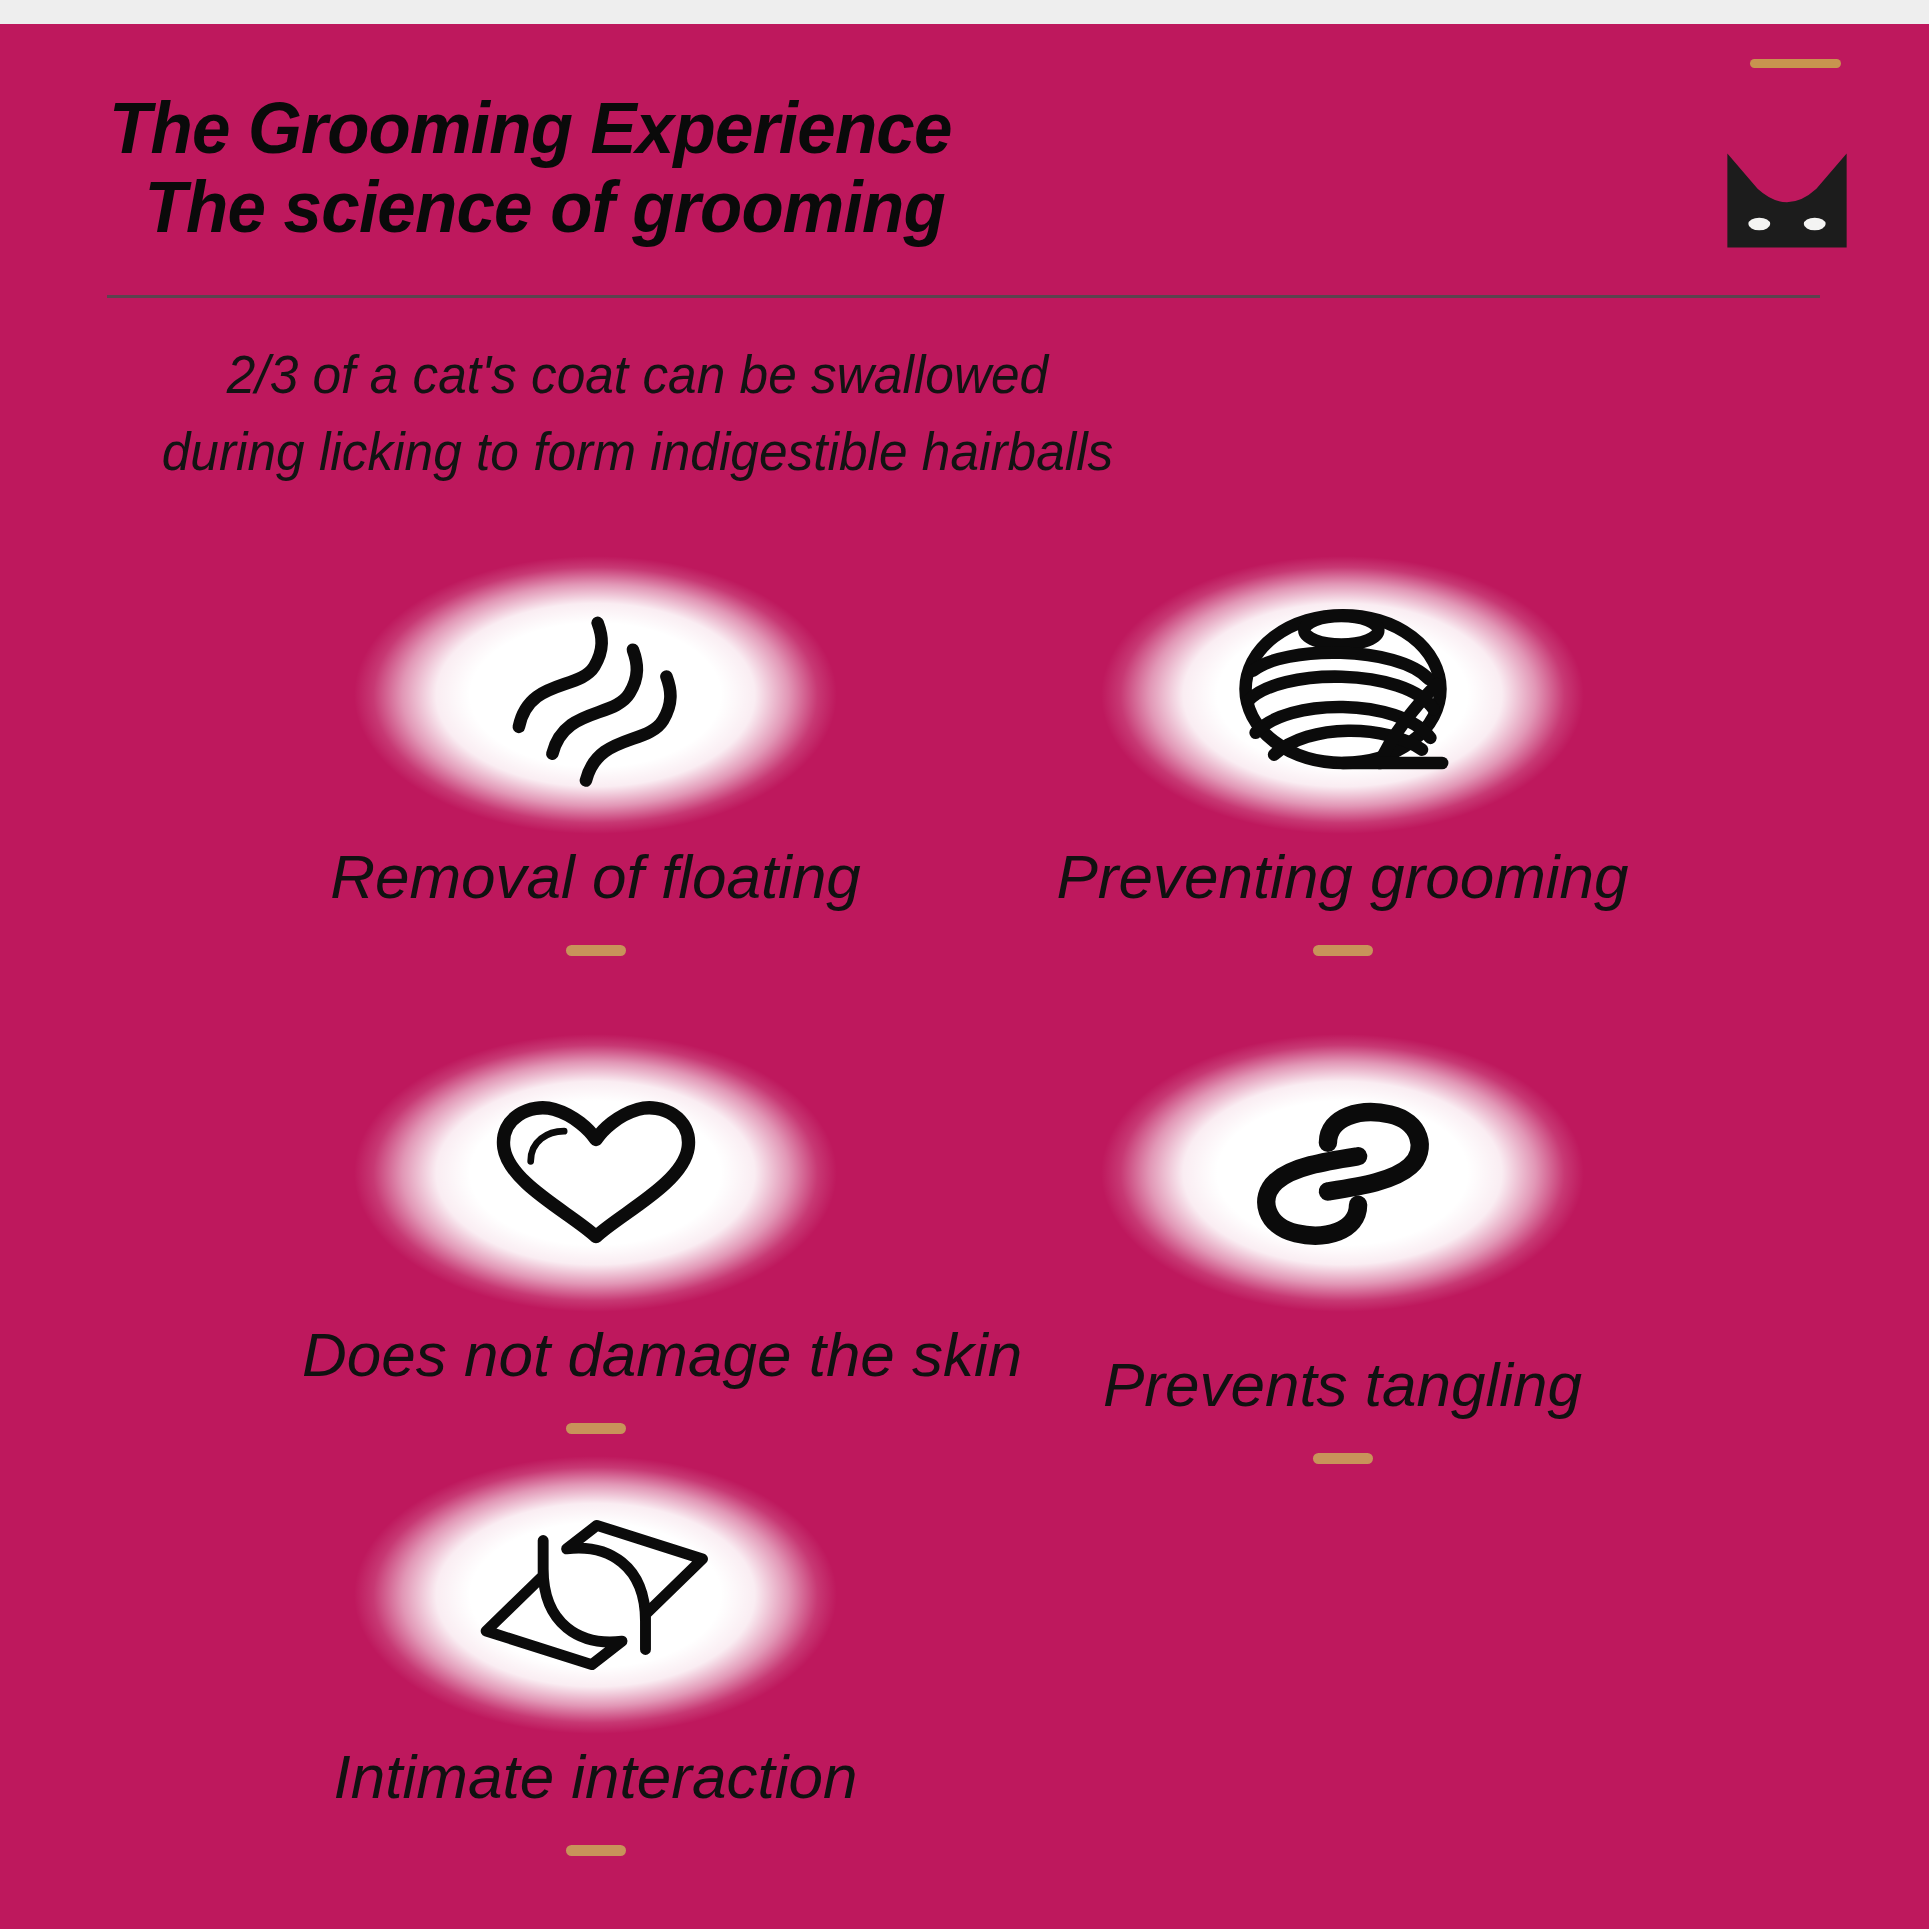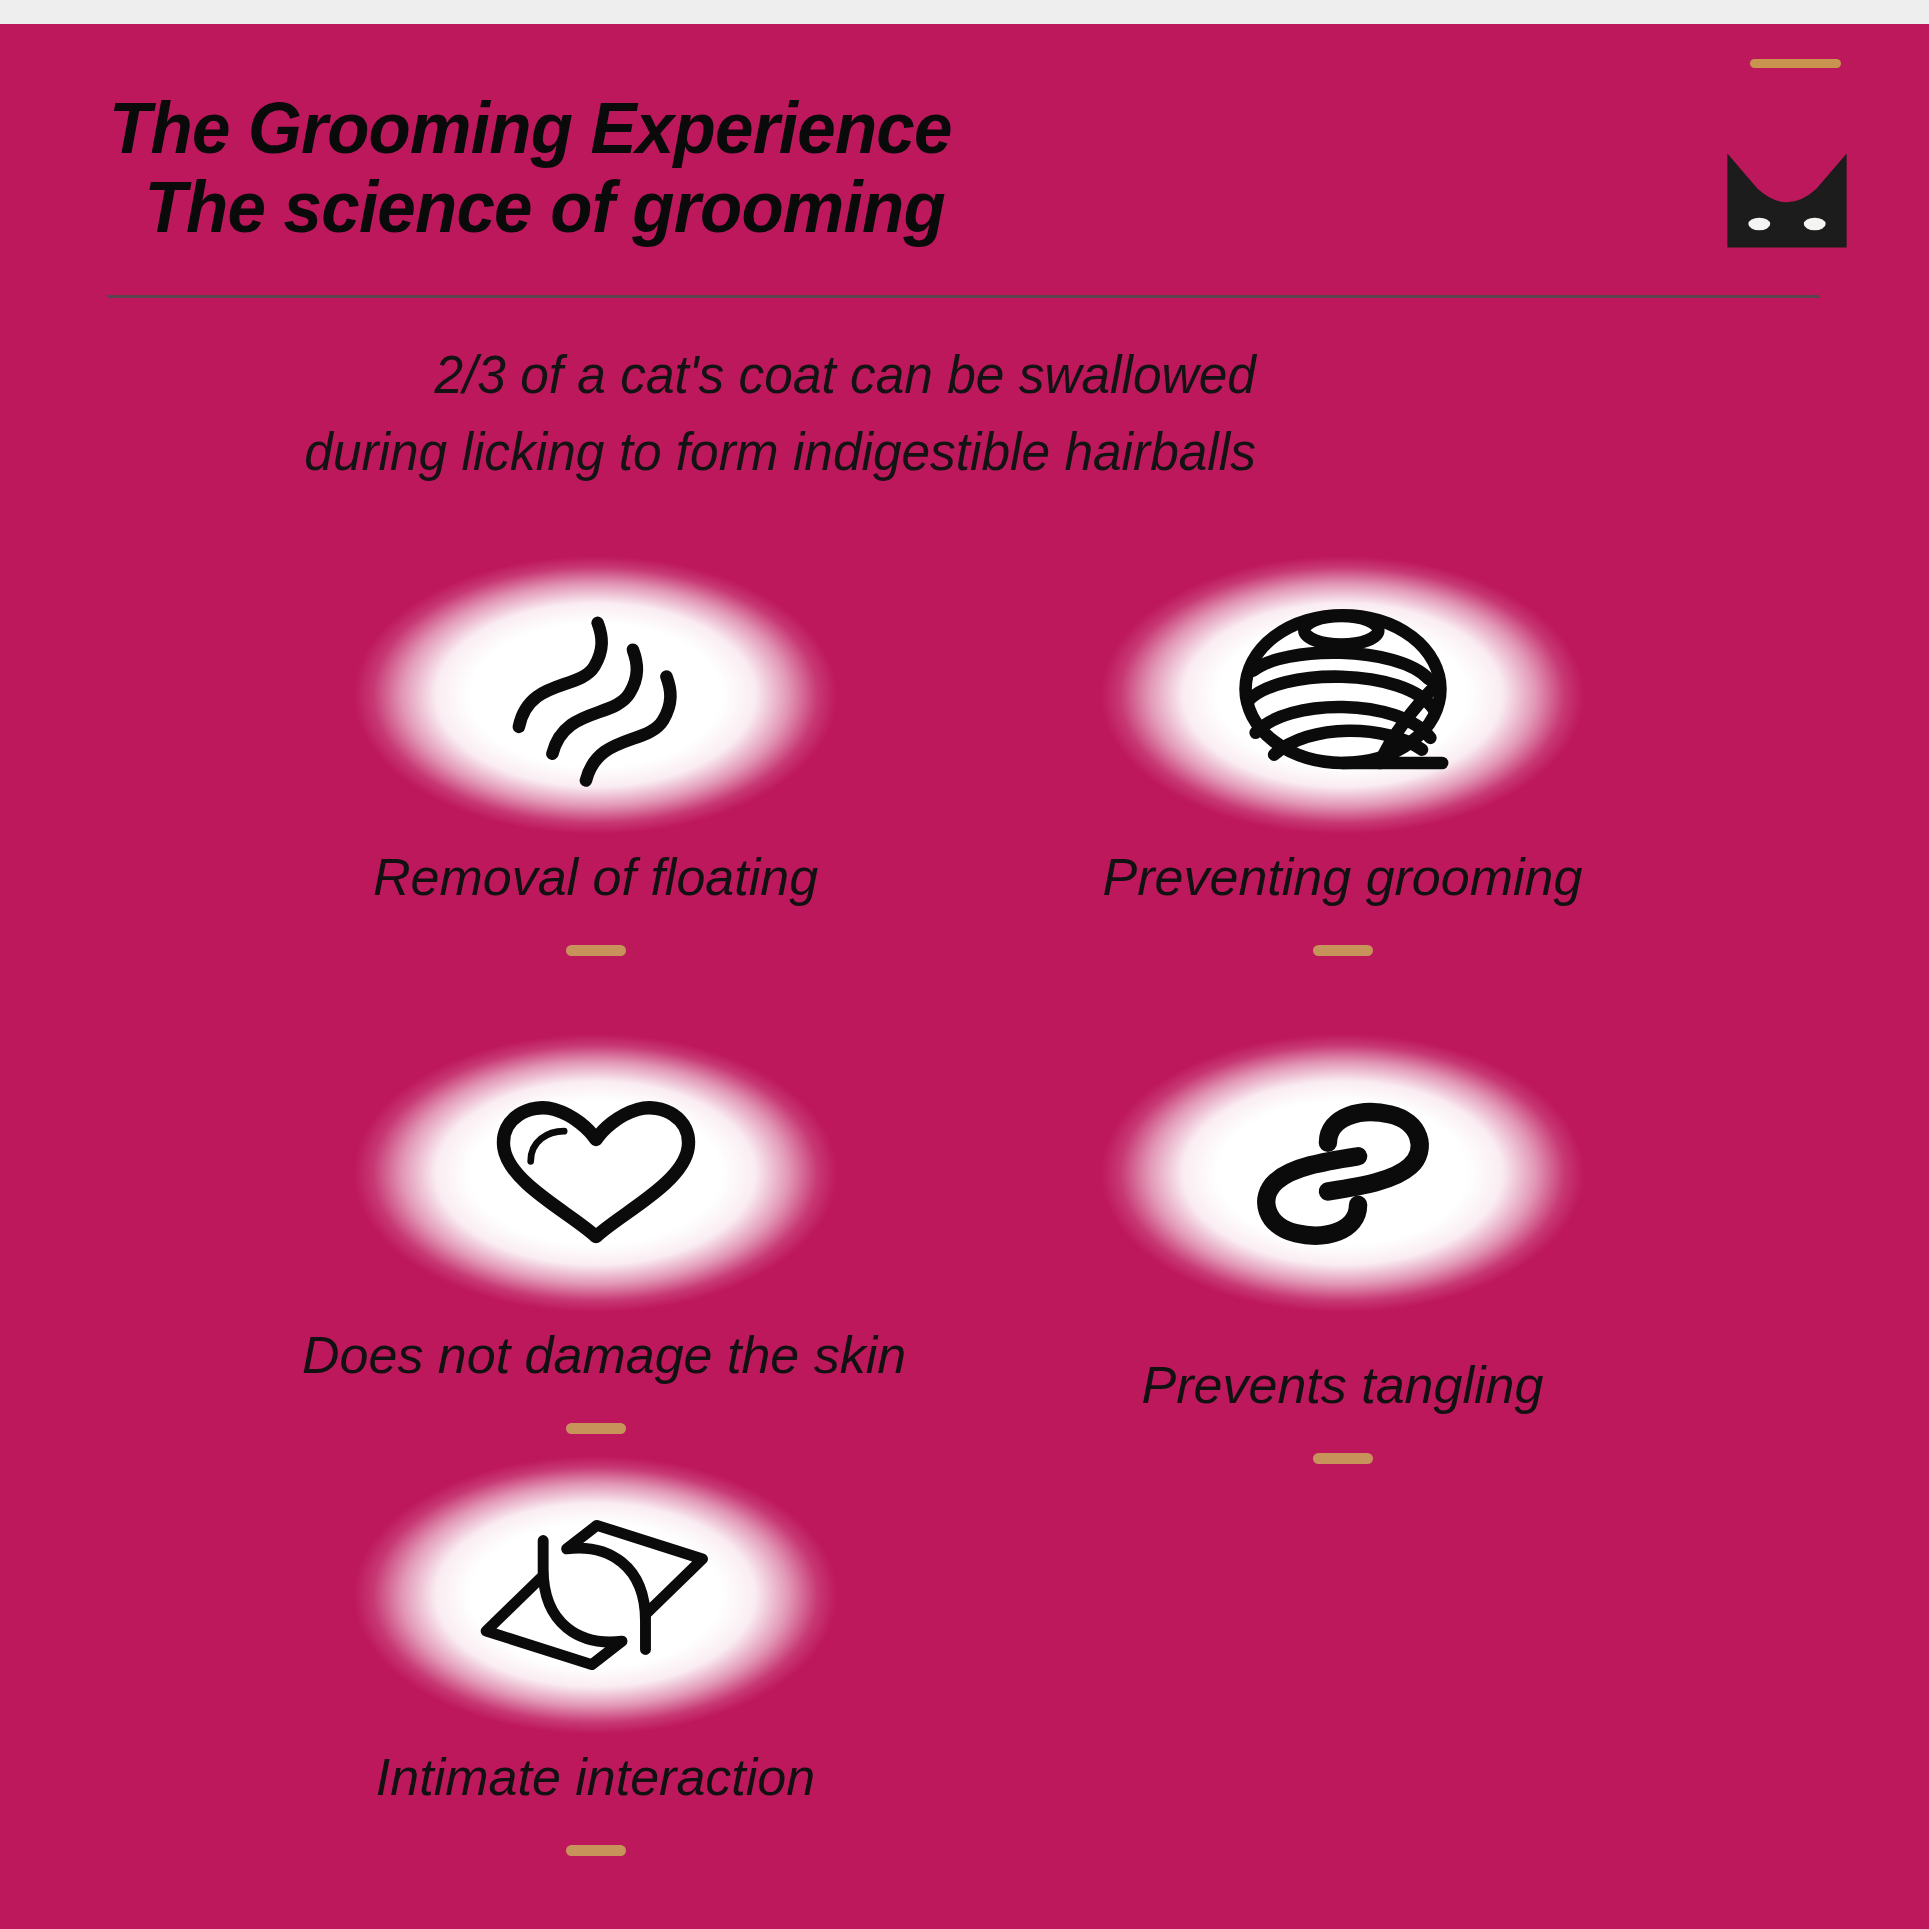--- a/index.html
+++ b/index.html
@@ -77,21 +77,21 @@
     background: #4b4b4b;
     opacity: 0.85;
   }
 
   
   .subtitle {
     position: absolute;
     left: 0;
     top: 312px;
     width: 1275px;
-    text-align: right;
+    text-align: center;
   }
   .subtitle-line {
     font-family: "Liberation Sans Narrow", "Liberation Sans", sans-serif;
     font-style: italic;
     font-weight: 400;
     font-size: 53px;
     line-height: 77px;
     color: #131313;
     white-space: nowrap;
     transform: scaleX(0.97);
@@ -138,21 +138,21 @@
     position: absolute;
     left: 50%;
     top: 50%;
     transform: translate(-50%, -50%);
   }
 
   .feat-label {
     font-family: "Liberation Sans Narrow", "Liberation Sans", sans-serif;
     font-style: italic;
     font-weight: 400;
-    font-size: 52px;
+    font-size: 62px;
     line-height: 62px;
     color: #111111;
     text-align: center;
     white-space: nowrap;
   }
 
   .feat-underline {
     width: 60px;
     height: 11px;
     margin: 37px auto 0 auto;

